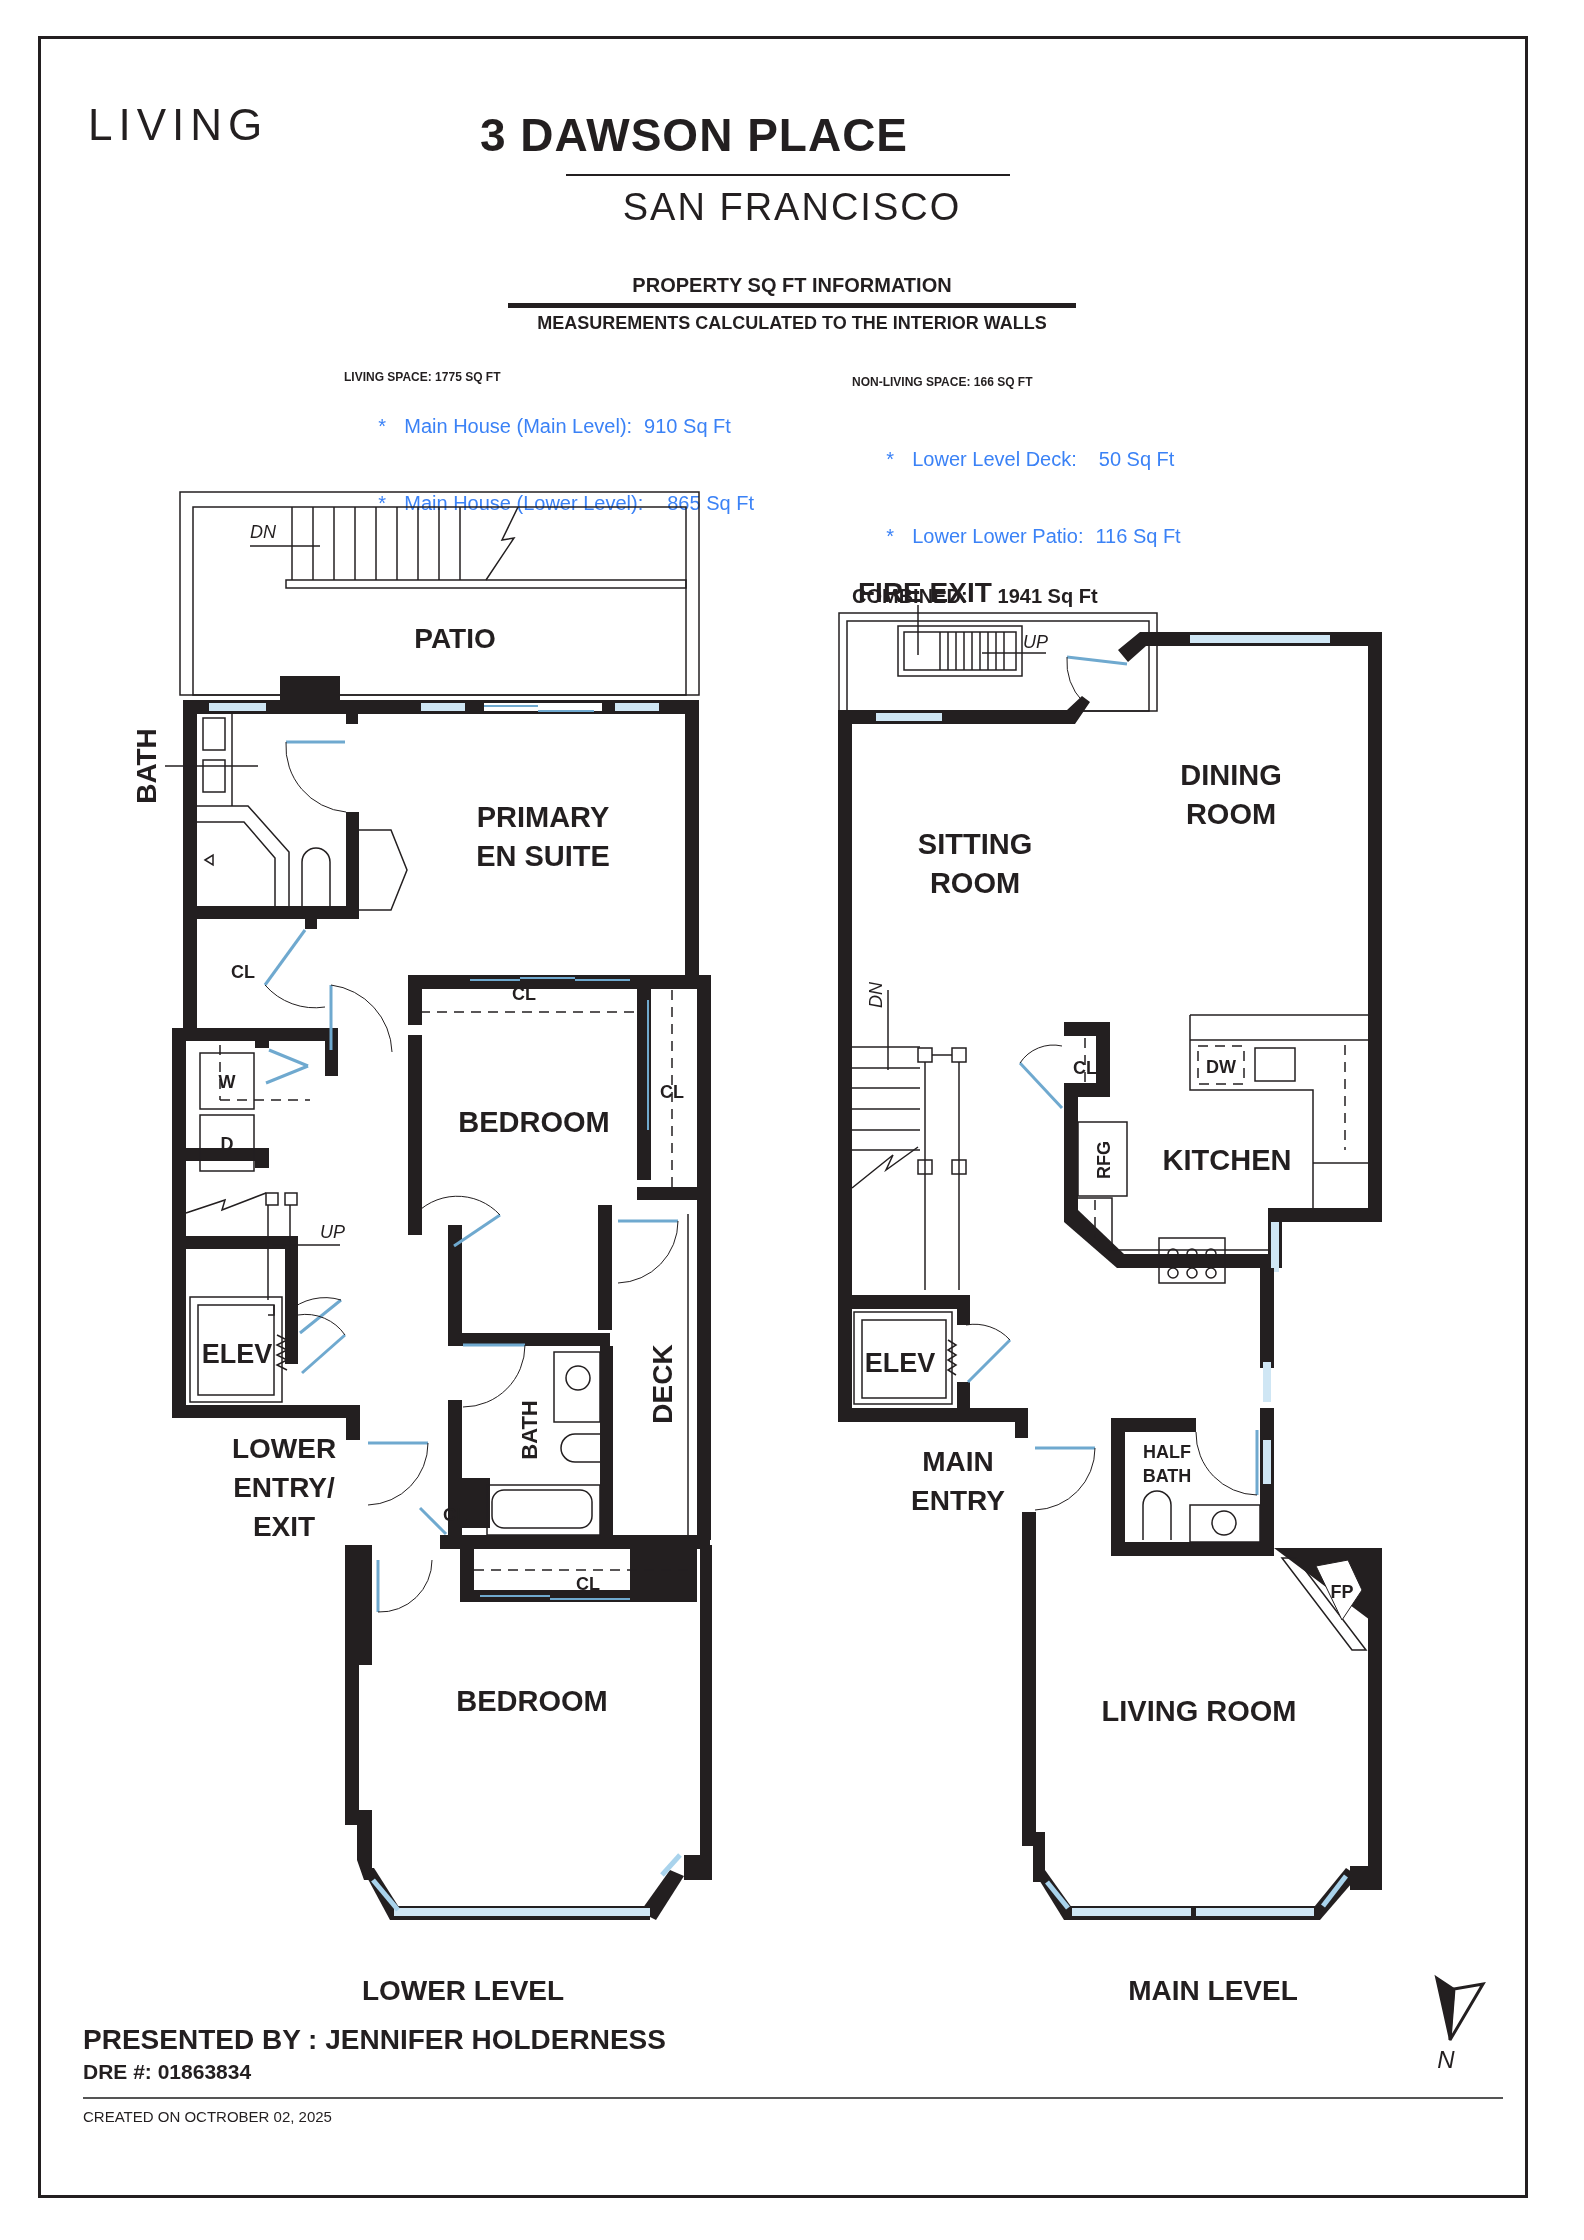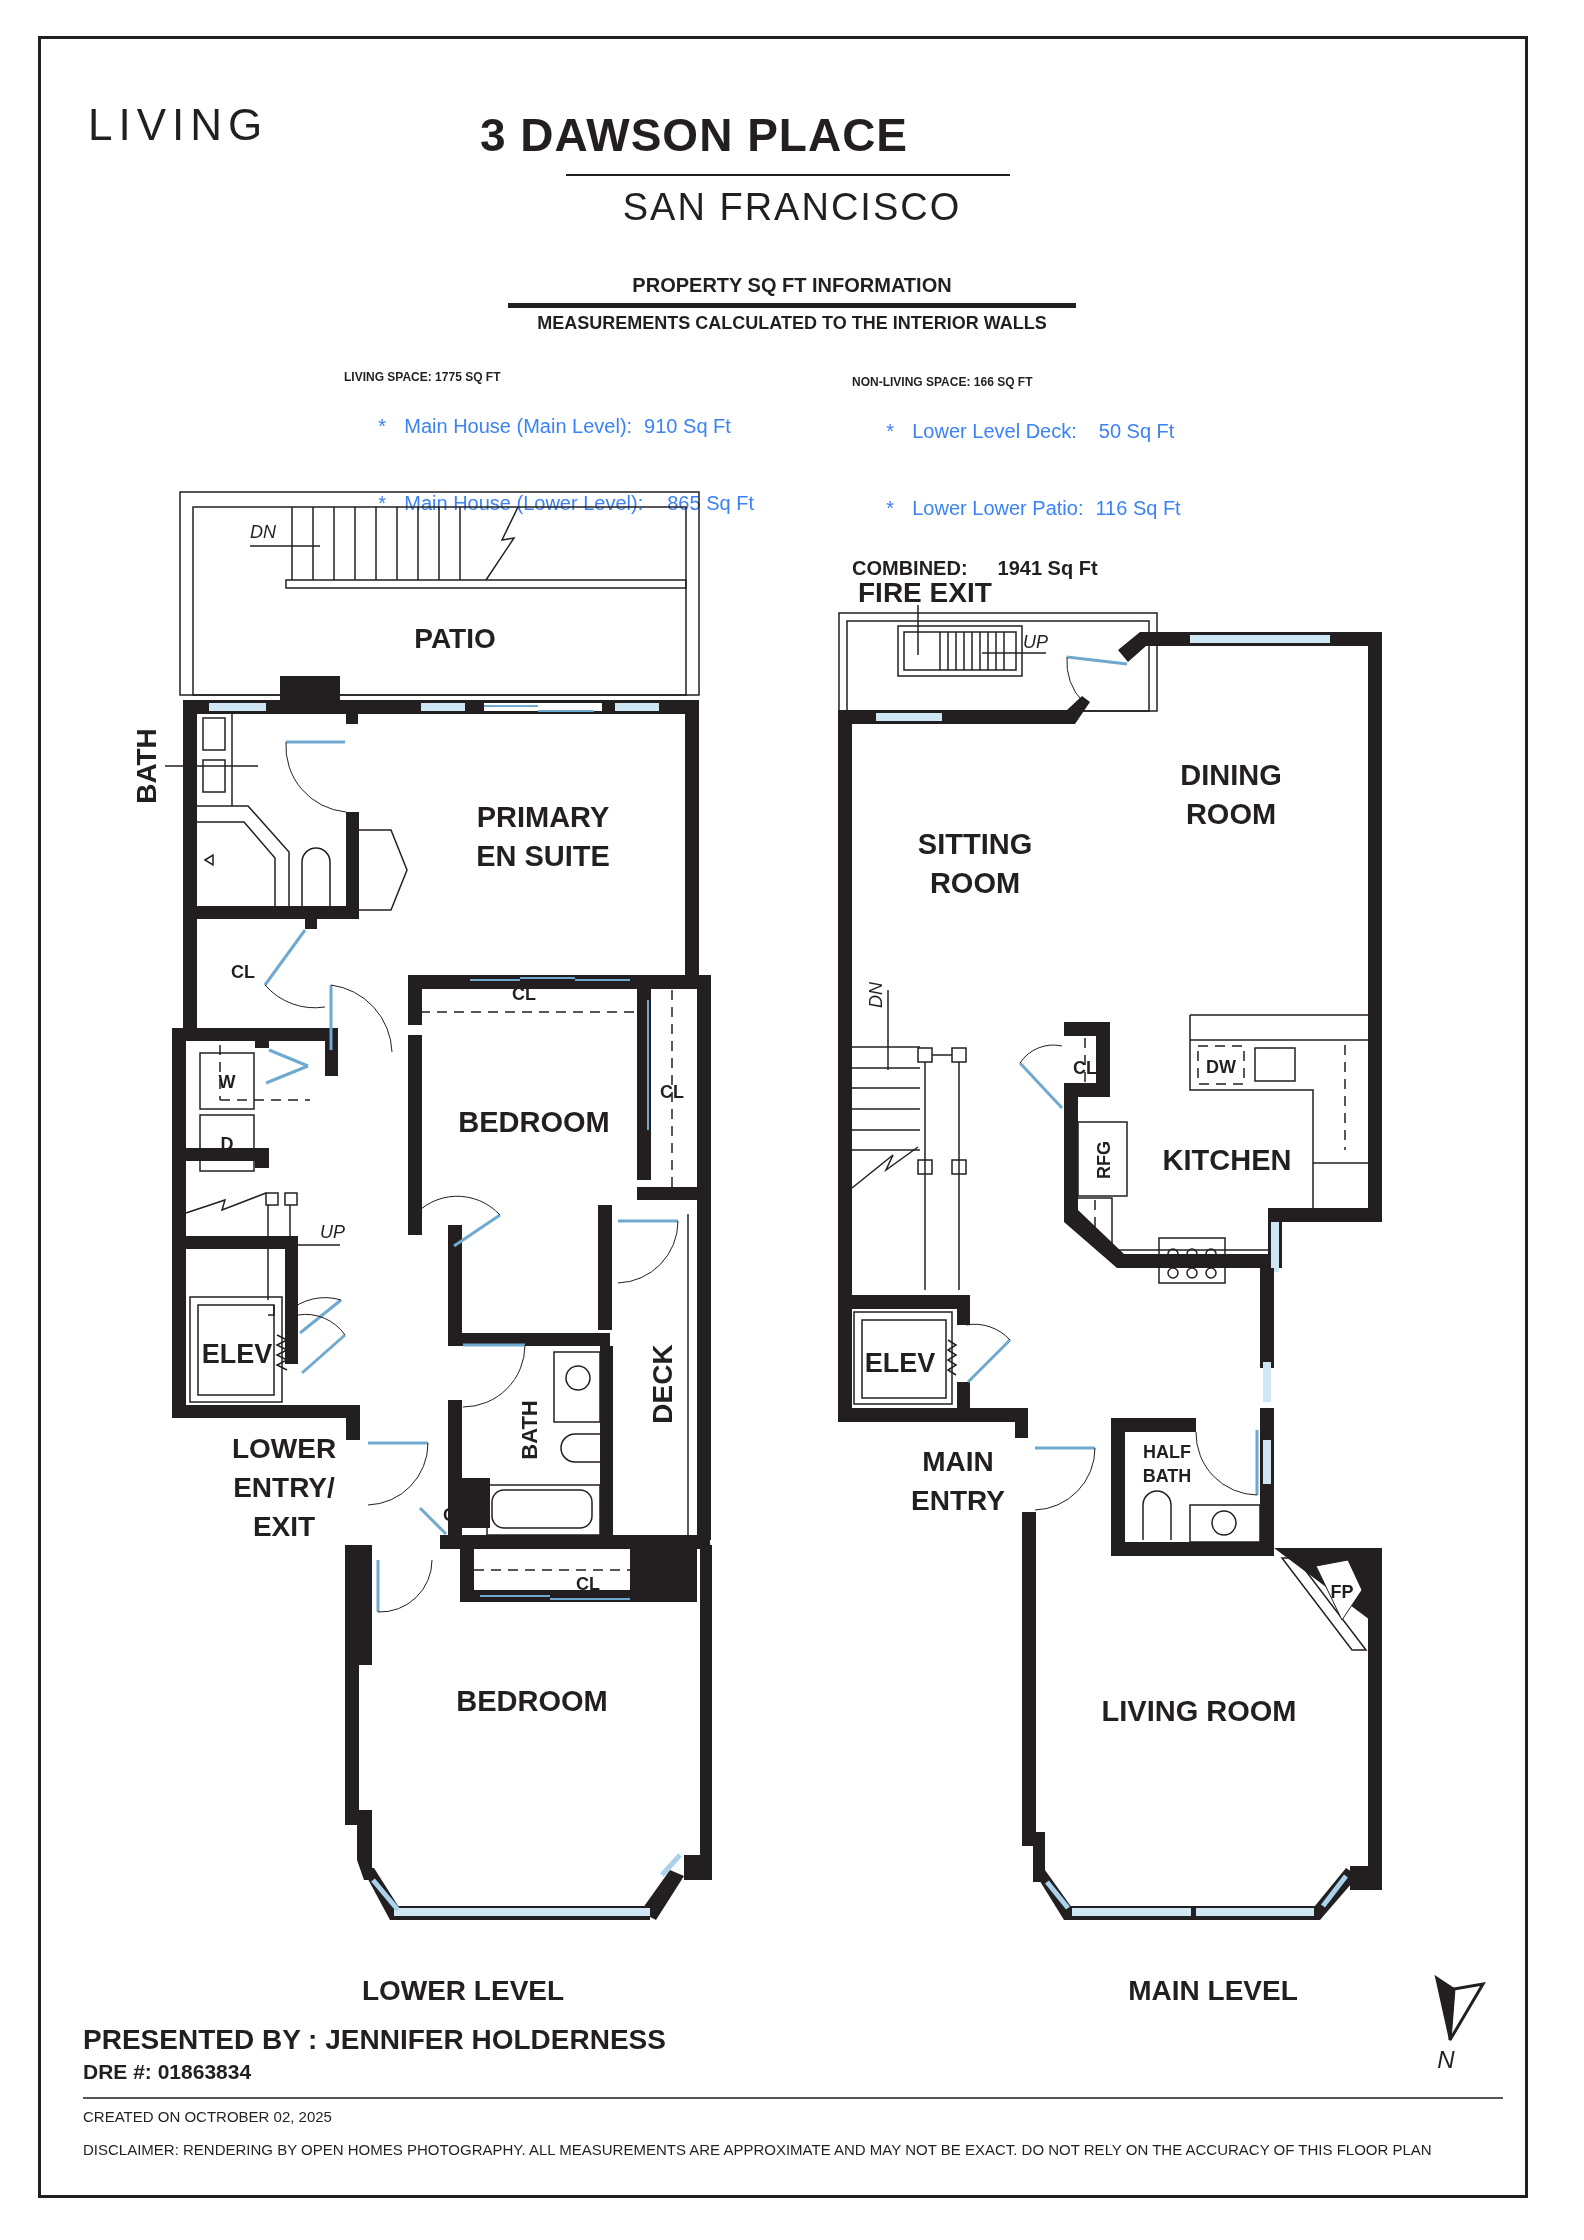--- a/index.html
+++ b/index.html
@@ -48,21 +48,21 @@
     <span class="bullet" style="margin-left:12px;">*</span><span>Main House (Main Level):</span><span class="val">910 Sq Ft</span>
   </div>
   <div class="sq-item" style="margin-top:8px;">
     <span class="bullet" style="margin-left:12px;">*</span><span>Main House (Lower Level):</span><span class="val" style="margin-left:24px;">865 Sq Ft</span>
   </div>
 </div>
 
 <div class="abs" style="left:852px; top:375px;">
   <div class="sq-head">NON-LIVING SPACE: 166 SQ FT</div>
   <div class="sq-item" style="margin-top:8px;">
-    <span class="bullet" style="margin-left:12px;">*</span><span>Lower Level Deck:</span><span class="val" style="margin-left:22px;">50 Sq Ft</span>
+    <span class="bullet" style="margin-left:12px;">*</span><span>Lower Level Deck:</span><span class="val" style="margin-left:22px;margin-top:28px;">50 Sq Ft</span>
   </div>
   <div class="sq-item" style="margin-top:8px;">
     <span class="bullet" style="margin-left:12px;">*</span><span>Lower Lower Patio:</span><span class="val">116 Sq Ft</span>
   </div>
   <div class="combined" style="margin-top:14px;">
     <span>COMBINED:</span><span class="val">1941 Sq Ft</span>
   </div>
 </div>
 
 <svg class="plan" width="1584" height="2240" viewBox="0 0 1584 2240">
@@ -407,14 +407,13 @@
 </svg>
 
 <div class="abs level-label" style="left:313px;">LOWER LEVEL</div>
 <div class="abs level-label" style="left:1063px;">MAIN LEVEL</div>
 
 <div class="abs presenter">PRESENTED BY : JENNIFER HOLDERNESS</div>
 <div class="abs dre">DRE #: 01863834</div>
 <div class="abs foot-rule"></div>
 <div class="abs created">CREATED ON OCTROBER 02, 2025</div>
 <div class="abs disclaimer">
-  <div>DISCLAIMER: RENDERING BY OPEN HOMES PHOTOGRAPHY. ALL MEASUREMENTS ARE APPROXIMATE AND MAY NOT BE EXACT. DO NOT RELY ON THE ACCURACY OF THIS FLOOR PLAN</div>
 </div>
 
 </body></html>

